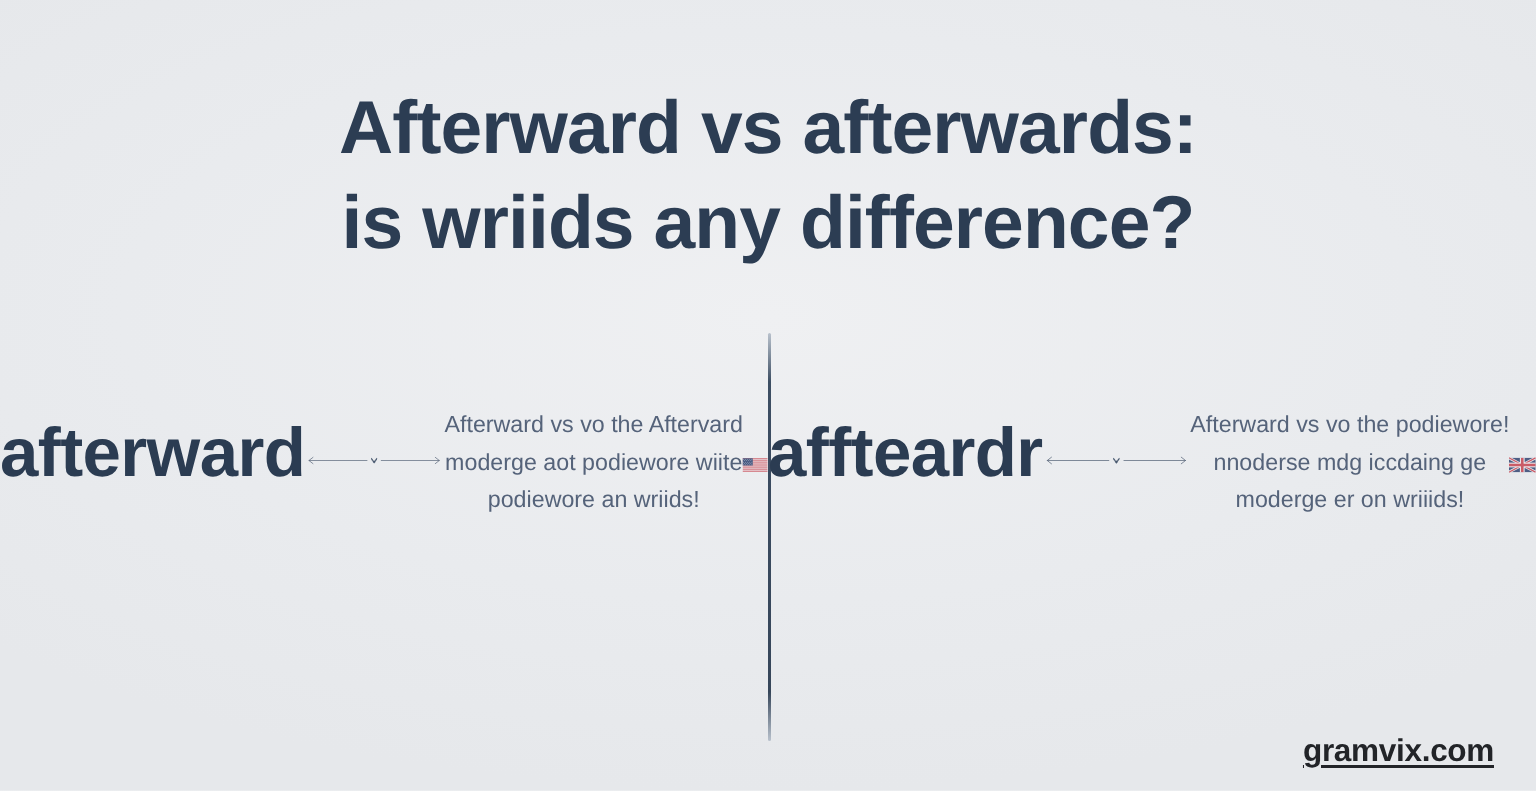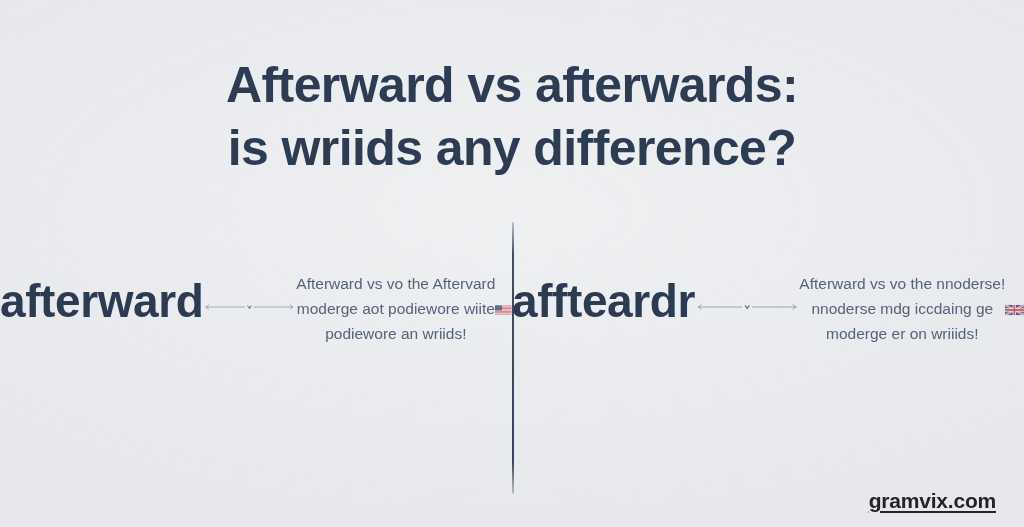--- a/index.html
+++ b/index.html
@@ -194,21 +194,21 @@
           <polyline points="293,4 302,11 293,18"></polyline>
         </g>
         <g fill="#4a5a70" stroke="none">
           <path d="M150 5 q3 3 5 7 q-3 1 -5 -2 q-2 -4 0 -5 z"></path>
           <path d="M162 5 q-3 3 -5 7 q3 1 5 -2 q2 -4 0 -5 z"></path>
           <path d="M156 11 l4 2 l-4 5 l-4 -5 z"></path>
         </g>
       </svg>
 
       <div class="col-body">
-        <span>Afterward vs vo the nnoderse!</span>
+        <span>Afterward vs vo the podiewore!</span>
         <span>nnoderse mdg iccdaing ge</span>
         <span>moderge er on wriiids!</span>
       </div>
 
       <svg class="flag" viewBox="0 0 56 30">
         <rect x="0" y="0" width="56" height="30" fill="#41527c"></rect>
         <g stroke="#eef0f3" stroke-width="6" fill="none">
           <line x1="0" y1="0" x2="56" y2="30"></line>
           <line x1="56" y1="0" x2="0" y2="30"></line>
         </g>

